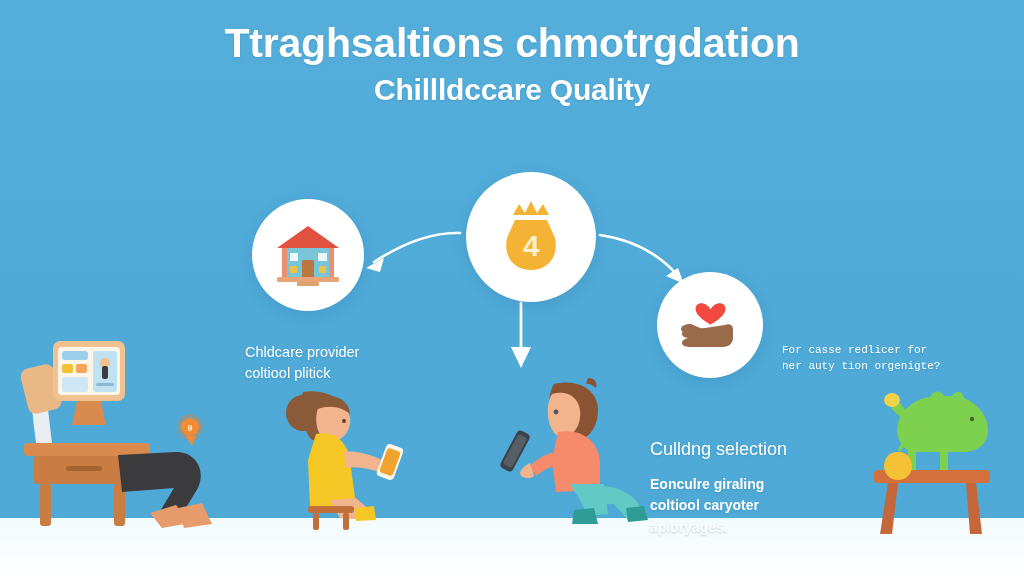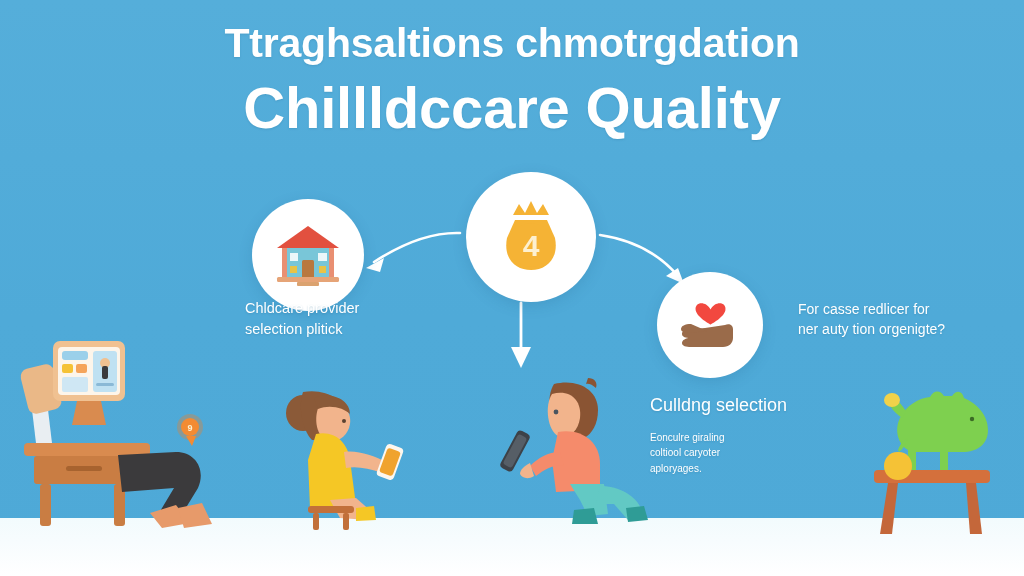--- a/index.html
+++ b/index.html
@@ -40,66 +40,69 @@
     color: #ffffff;
   }
   .title-line {
     font-size: 41px;
     font-weight: bold;
     line-height: 1.32;
     letter-spacing: -0.2px;
     text-shadow: 0 1px 2px rgba(40,110,150,0.25);
   }
   .title-line.second {
-    font-size: 58px;
+    font-size: 30px;
   }
   
   .node {
     position: absolute;
     border-radius: 50%;
     background: #ffffff;
     box-shadow: 0 4px 14px rgba(30,90,130,0.17);
     display: flex;
     align-items: center;
     justify-content: center;
   }
   .node-left  { left: 252px; top: 199px; width: 112px; height: 112px; }
   .node-center{ left: 466px; top: 172px; width: 130px; height: 130px; }
   .node-right { left: 657px; top: 272px; width: 106px; height: 106px; }
 
   
   .caption {
     position: absolute;
     color: #ffffff;
     text-shadow: 0 1px 2px rgba(40,110,150,0.3);
+    margin-top: 44px;
   }
   .cap-left {
     left: 245px; top: 298px;
     width: 220px;
     font-size: 14.5px;
     line-height: 1.42;
   }
   .cap-right {
-    left: 798px; top: 299px;
+    left: 782px; top: 299px;
     width: 190px;
-    font-size: 14px;
+    font-size: 11px;
     line-height: 1.45;
+    font-family: Liberation Mono, monospace;
   }
   .cap-bottom {
     left: 650px; top: 393px;
     width: 180px;
   }
   .cap-bottom .head {
     font-size: 18px;
     line-height: 1.4;
     margin-bottom: 12px;
   }
   .cap-bottom .body {
-    font-size: 10px;
+    font-size: 14px;
     line-height: 1.52;
+    font-weight: bold;
   }
   
   .art {
     position: absolute;
     left: 0; top: 0;
     width: 1024px; height: 576px;
   }
 </style>
 </head>
 <body>
@@ -142,21 +145,21 @@
       <rect x="19" y="31" width="8" height="8" fill="#ffffff" opacity="0.85"></rect>
       <rect x="47" y="31" width="9" height="8" fill="#ffffff" opacity="0.85"></rect>
       <rect x="19" y="44" width="7" height="7" fill="#f5c236" opacity="0.9"></rect>
       <rect x="48" y="44" width="7" height="7" fill="#f5c236" opacity="0.9"></rect>
       <rect x="6" y="55" width="62" height="5" rx="1.5" fill="#e6a477"></rect>
       <rect x="26" y="60" width="22" height="4" rx="1" fill="#dba26f"></rect>
     </svg>
   </div>
   <div class="caption cap-left">
     <div>Chldcare provider</div>
-    <div>selection plitick</div>
+    <div>coltiool plitick</div>
   </div>
 
   <div class="node node-center">
     <svg width="80" height="78" viewBox="0 0 80 78">
       <path d="M22 17 L28 6 L34 15 L40 3 L46 15 L52 6 L58 17 Z" fill="#f5b335"></path>
       <path d="M24 22 L40 22 L56 22 L64 40 C68 60 56 72 40 72 C24 72 12 60 16 40 Z" fill="#f5b335"></path>
       <circle cx="40" cy="47" r="22" fill="#f5b335"></circle>
       <text x="40" y="58" text-anchor="middle" font-family="Liberation Sans, sans-serif" font-size="30" font-weight="bold" fill="#fdf0cf">4</text>
     </svg>
   </div>

